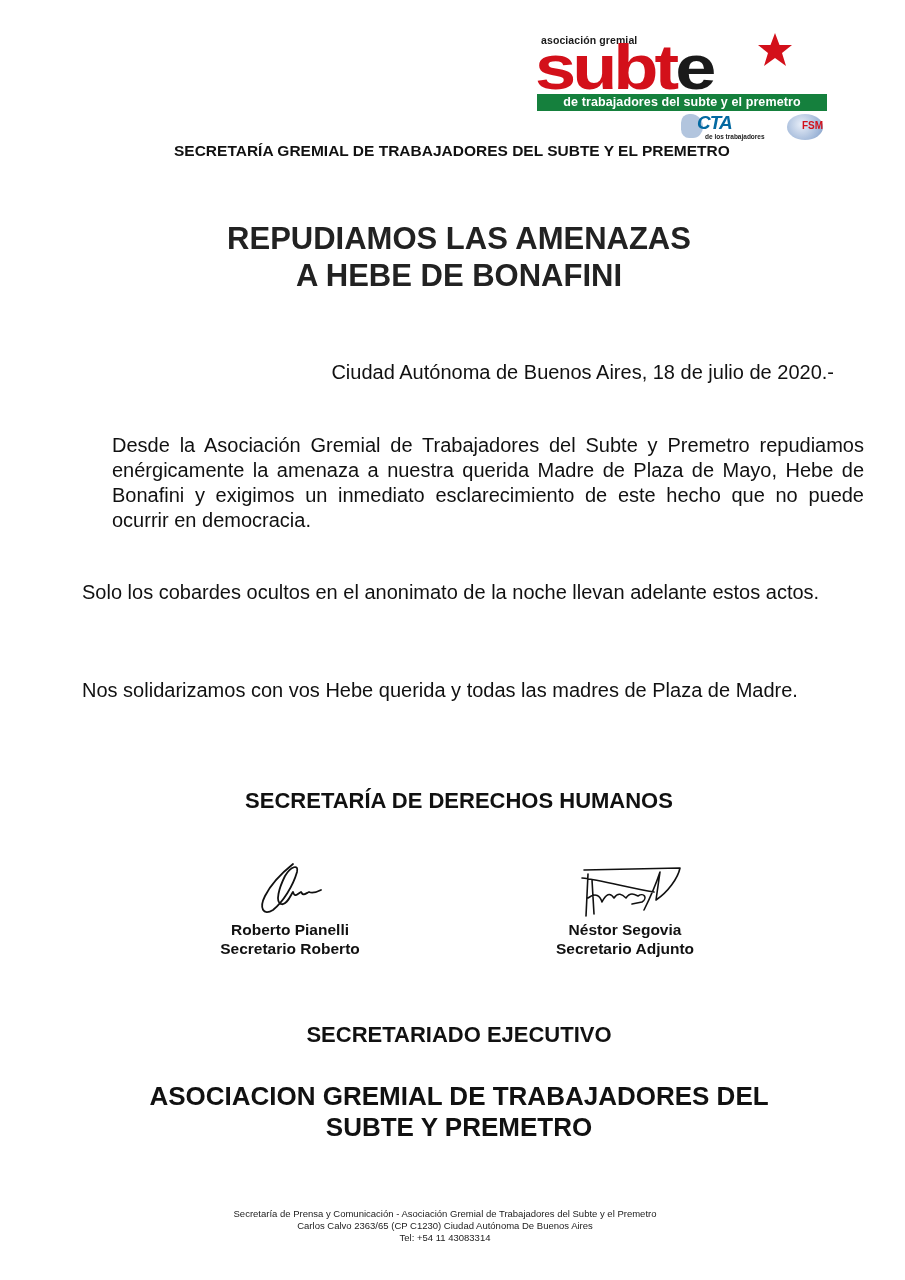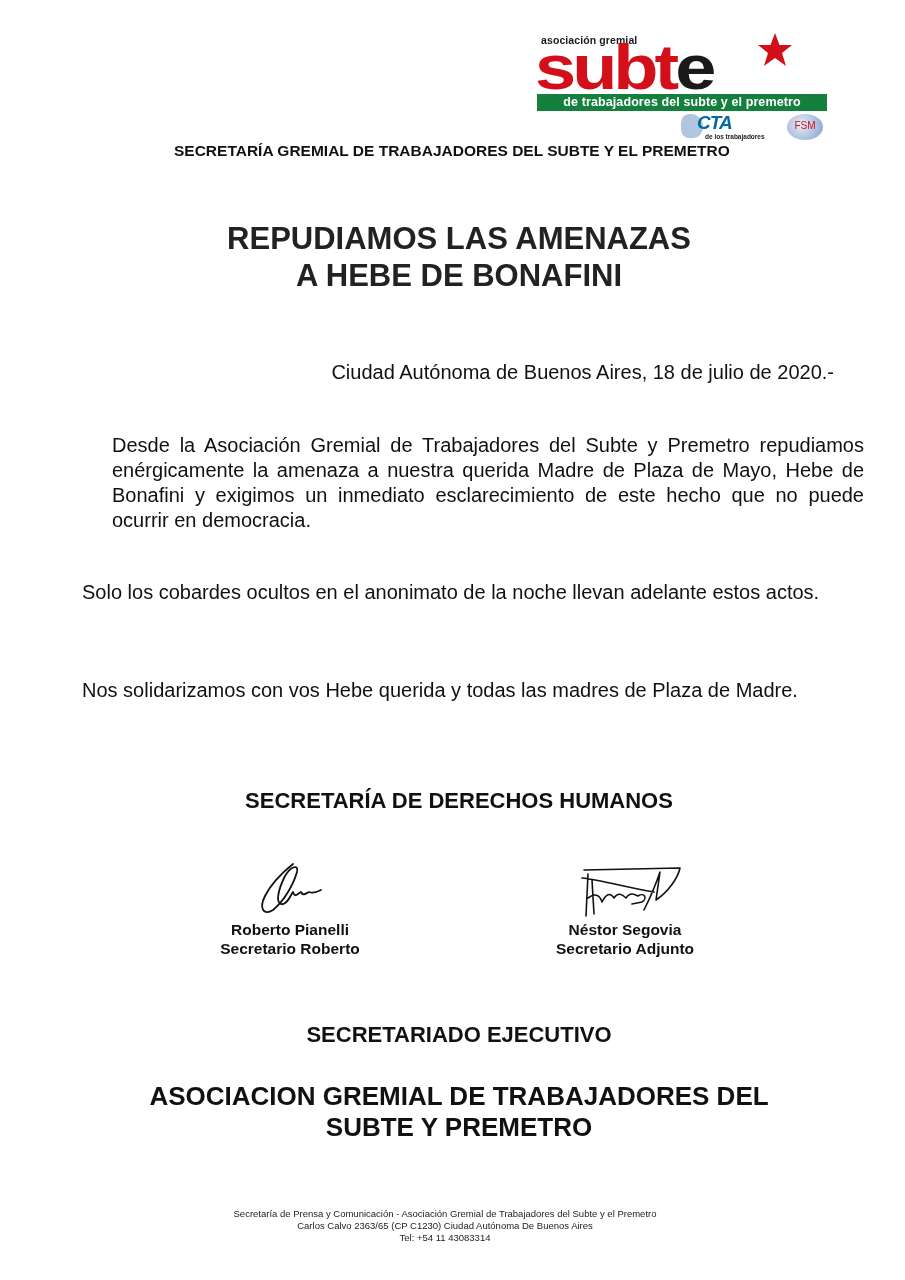--- a/index.html
+++ b/index.html
@@ -60,21 +60,21 @@
       font-size: 6.5px; font-weight: bold; color: #222;
       white-space: nowrap;
     }
     .logo-fsm {
       position: absolute; left: 252px; top: 84px; width: 36px; height: 26px;
       border-radius: 50%;
       background: radial-gradient(circle at 40% 40%, #e8eef8 0%, #9eb6d8 70%, #7e97c0 100%);
     }
     .fsm-text {
       position: absolute; left: 0; right: 0; top: 6px;
-      text-align: center; font-size: 10px; font-weight: normal; color: #d3101a;
+      text-align: right; font-size: 10px; font-weight: bold; color: #d3101a;
     }
 
     
     .org-header {
       left: 174px; top: 142px; width: 660px;
       font-size: 15.5px; font-weight: bold; color: #111;
       white-space: nowrap; letter-spacing: 0px;
     }
 
     

